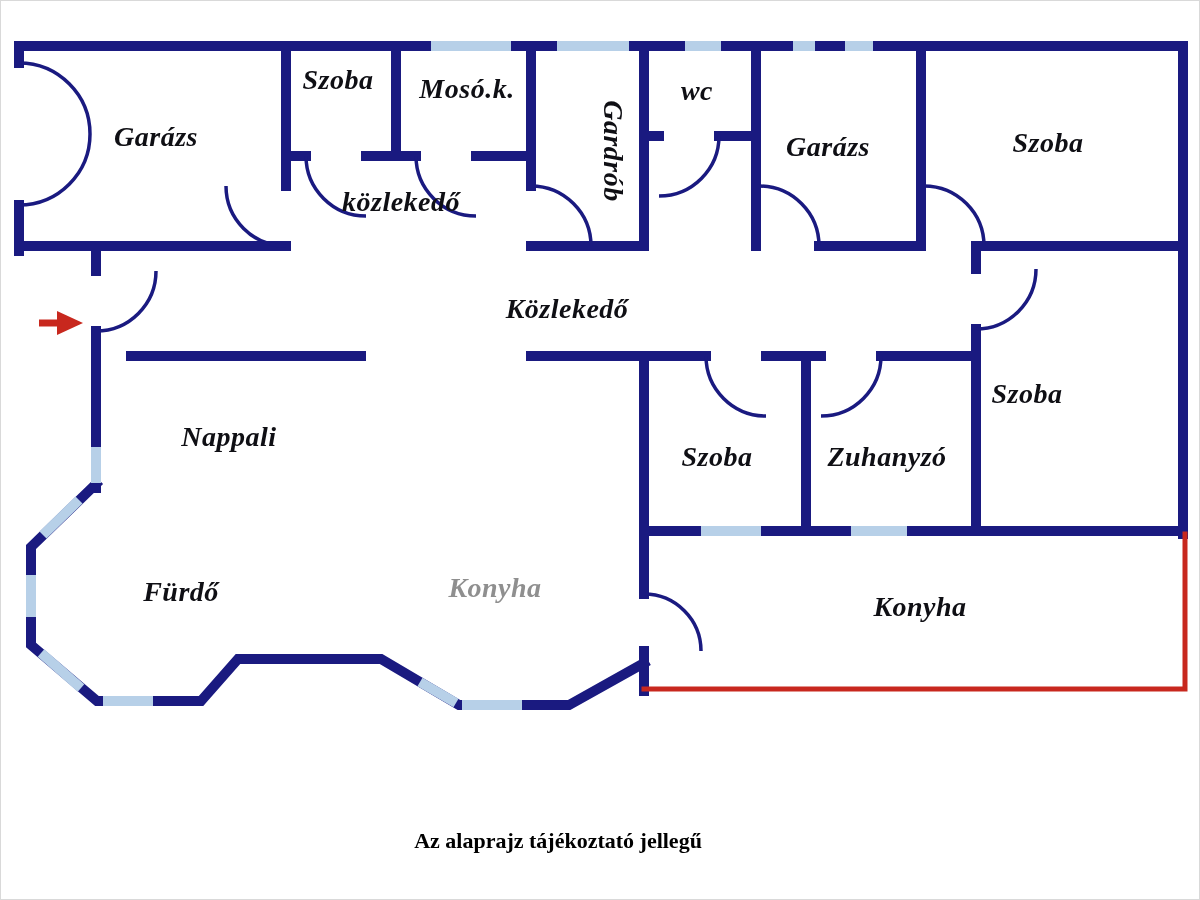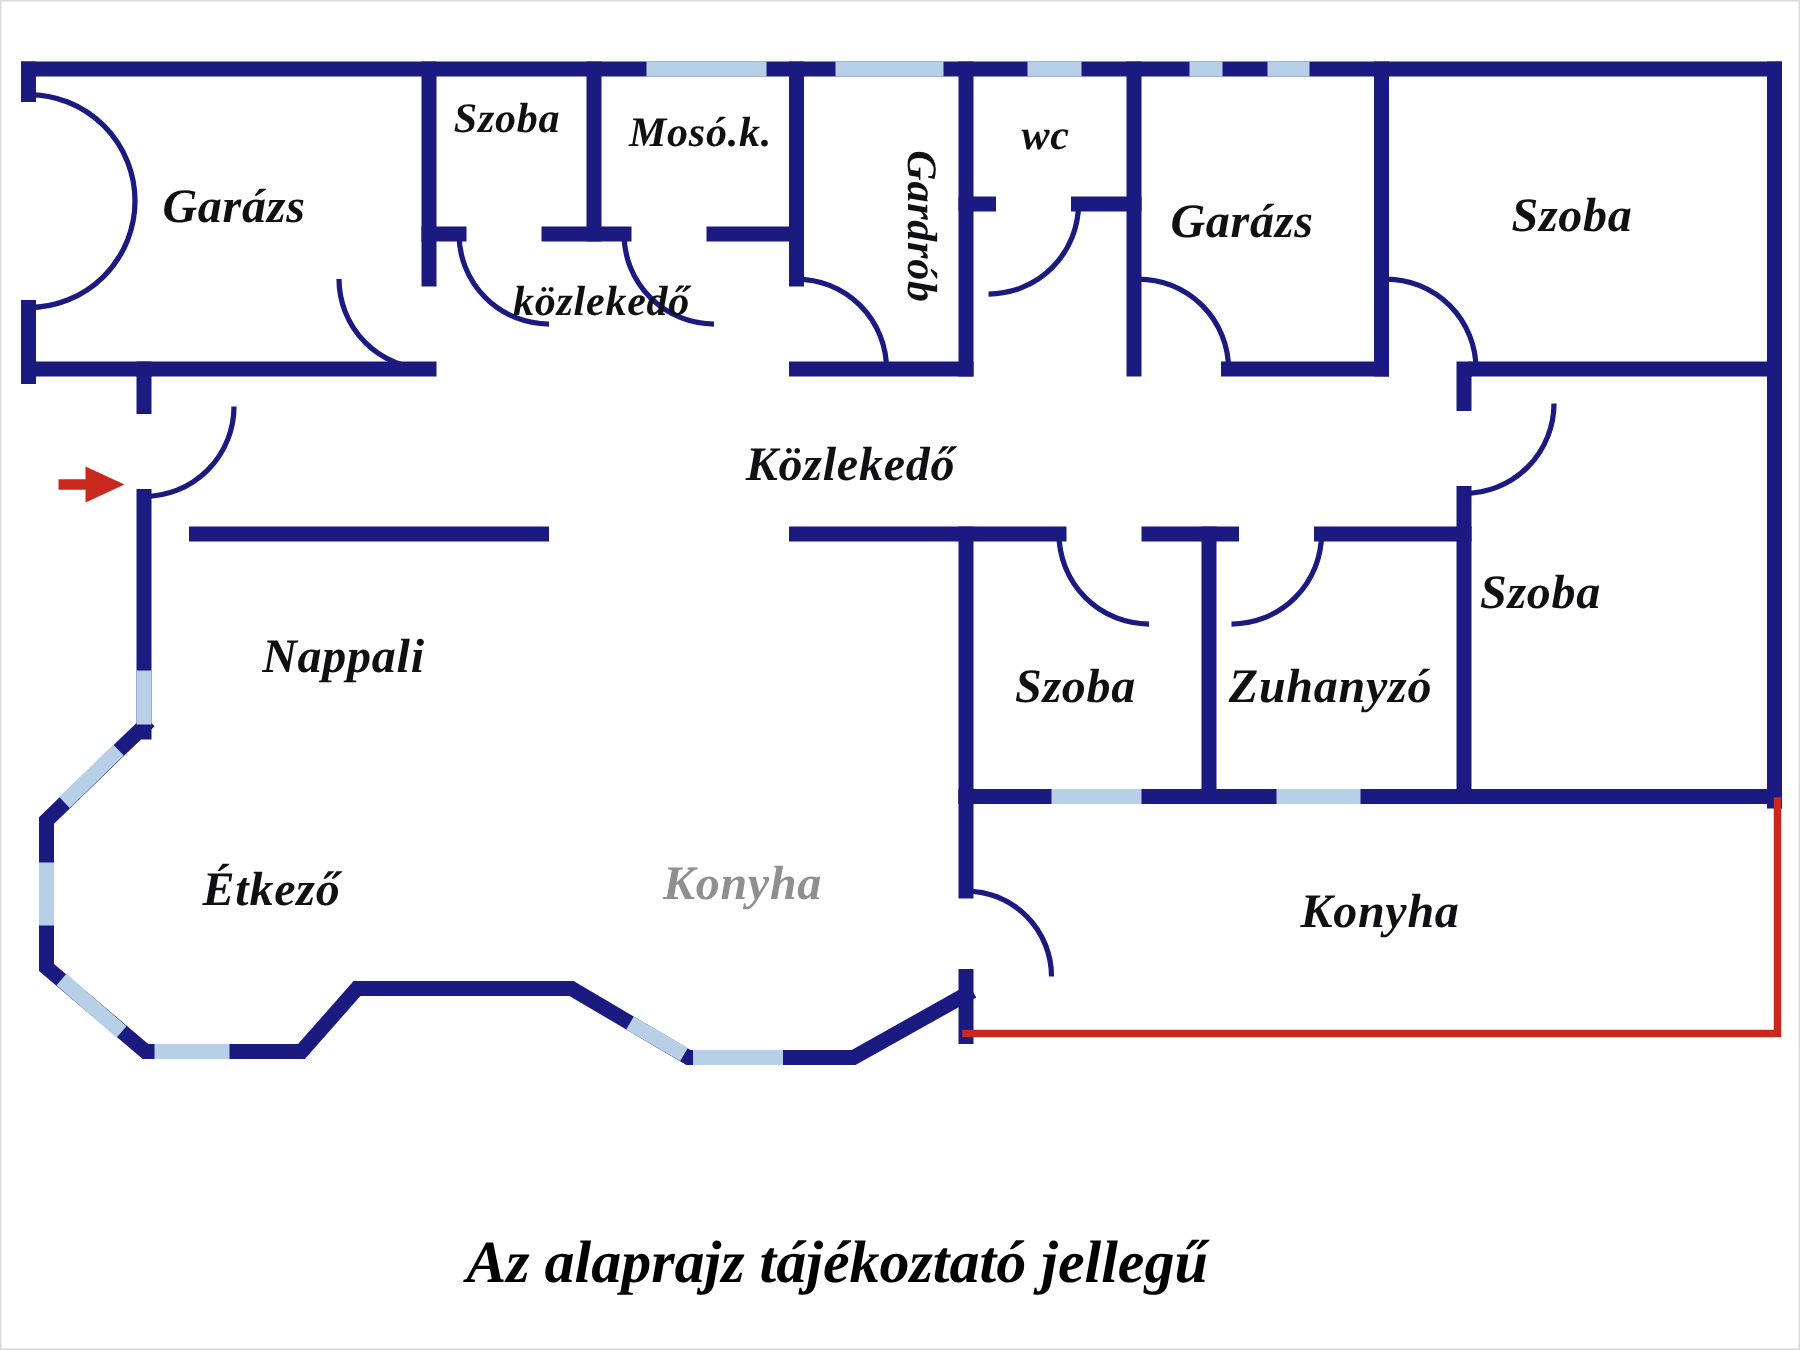--- a/index.html
+++ b/index.html
@@ -11,30 +11,30 @@
   }
   svg{position:absolute;left:0;top:0;}
   .wall{stroke:var(--wall,#1a1a80);stroke-width:10;fill:none;stroke-linecap:square;stroke-linejoin:miter;}
   .window{stroke:var(--window,#b7d0e8);stroke-width:10;fill:none;stroke-linecap:butt;}
   .door{stroke:var(--wall,#1a1a80);stroke-width:3.5;fill:none;}
   .terrace{stroke:var(--terrace,#c8281e);stroke-width:5;fill:none;stroke-linecap:square;}
   .arrow-shaft{stroke:var(--arrow,#c8281e);stroke-width:7;}
   .arrow-head{fill:var(--arrow,#c8281e);}
   .lbl{
     position:absolute;transform:translate(-50%,-50%);
-    font-style:italic;font-weight:bold;font-size:32px;line-height:1;
+    font-style:italic;font-weight:bold;font-size:28px;line-height:1;
     color:var(--label,#0f0f14);white-space:nowrap;letter-spacing:.5px;
   }
   .lbl.small{font-size:28px;}
   .lbl.mid{font-size:28px;}
   .lbl.vertical{transform:translate(-50%,-50%) rotate(90deg);}
   .lbl.gray{color:var(--nappali_label,#8f8f8f);}
   .caption{
     position:absolute;transform:translate(-50%,-50%);
-    font-style:italic;font-weight:bold;font-size:40px;color:#000;white-space:nowrap;
+    font-weight:bold;font-size:22px;color:#000;white-space:nowrap;
   }
 </style>
 </head>
 <body>
 
 <div class="canvas">
 
   <svg width="1200" height="900" viewBox="0 0 1200 900">
 
     <g>
@@ -126,20 +126,20 @@
     <div class="lbl mid vertical" style="left:612px;top:150px">Gardrób</div>
     <div class="lbl small" style="left:696px;top:90px">wc</div>
     <div class="lbl" style="left:827px;top:146px">Garázs</div>
     <div class="lbl" style="left:1047px;top:142px">Szoba</div>
     <div class="lbl mid" style="left:400px;top:201px">közlekedő</div>
     <div class="lbl" style="left:566px;top:308px">Közlekedő</div>
     <div class="lbl" style="left:1026px;top:393px">Szoba</div>
     <div class="lbl" style="left:228px;top:436px">Nappali</div>
     <div class="lbl" style="left:716px;top:456px">Szoba</div>
     <div class="lbl" style="left:886px;top:456px">Zuhanyzó</div>
-    <div class="lbl" style="left:180px;top:591px">Étkező</div>
+    <div class="lbl" style="left:180px;top:591px">Fürdő</div>
     <div class="lbl gray" style="left:494px;top:587px">Konyha</div>
     <div class="lbl" style="left:919px;top:606px">Konyha</div>
   </div>
 
   <div class="caption" style="left:557px;top:840px">Az alaprajz tájékoztató jellegű</div>
 
 </div>
 
 </body></html>

